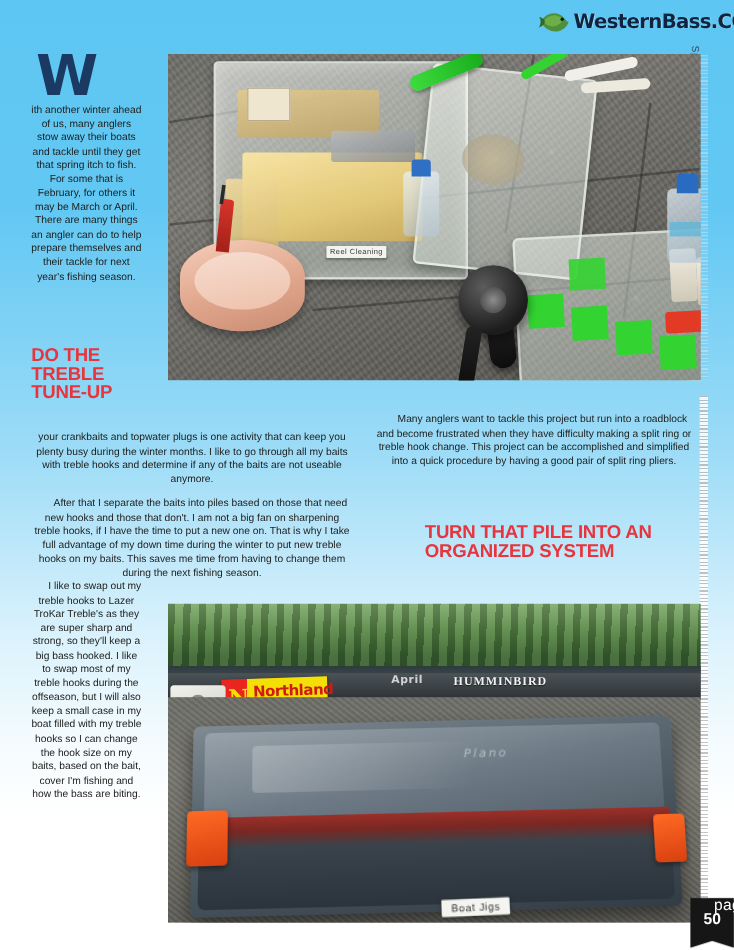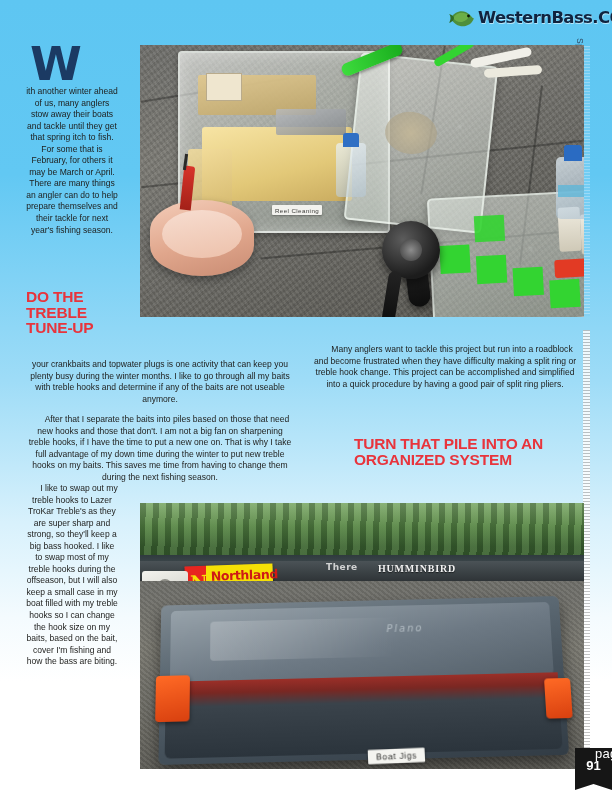--- a/index.html
+++ b/index.html
@@ -310,21 +310,21 @@
     <div style="position:absolute;left:330px;top:8px;width:62px;height:9px;background:#f0efe8;border-radius:5px;transform:rotate(-12deg);"></div>
     <div style="position:absolute;left:344px;top:22px;width:58px;height:9px;background:#eceade;border-radius:5px;transform:rotate(-4deg);"></div>
     <div style="position:absolute;left:292px;top:4px;width:44px;height:8px;background:#33d431;border-radius:4px;transform:rotate(-30deg);"></div>
   </div>
 
   <div class="photo photo-bottom">
     <div class="bg-trees"></div>
     <div class="bg-water"></div>
     <div class="dock-rail"></div>
 
-    <div class="decal-seaark">There</div>
+    <div class="decal-seaark">April</div>
     <div class="decal-humminbird">HUMMINBIRD</div>
 
     <div class="northland">
       <div class="n-mark">N</div>
       <div class="n-word">Northland</div>
       <div class="n-sub">FISHING TACKLE</div>
     </div>
 
     <div style="position:absolute;left:2px;top:68px;width:46px;height:30px;background:linear-gradient(160deg,#f3f3ee,#cfcfc7);border-radius:3px;">
       <div style="position:absolute;left:16px;top:8px;width:14px;height:14px;border-radius:50%;background:#8d8d86;"></div>
@@ -362,16 +362,16 @@
 
   <div class="col colB-top">
     <p>Many anglers want to tackle this project but run into a roadblock and become frustrated when they have difficulty making a split ring or treble hook change.  This project can be accomplished and simplified into a quick procedure by having a good pair of split ring pliers.</p>
   </div>
 
   <div class="h-red" id="h-organize">TURN THAT PILE INTO AN ORGANIZED SYSTEM</div>
 
 
   <div class="page-badge">
     <div class="pw">page</div>
-    <div class="pn">91</div>
+    <div class="pn">50</div>
   </div>
 
 </div>
 
 </body></html>

